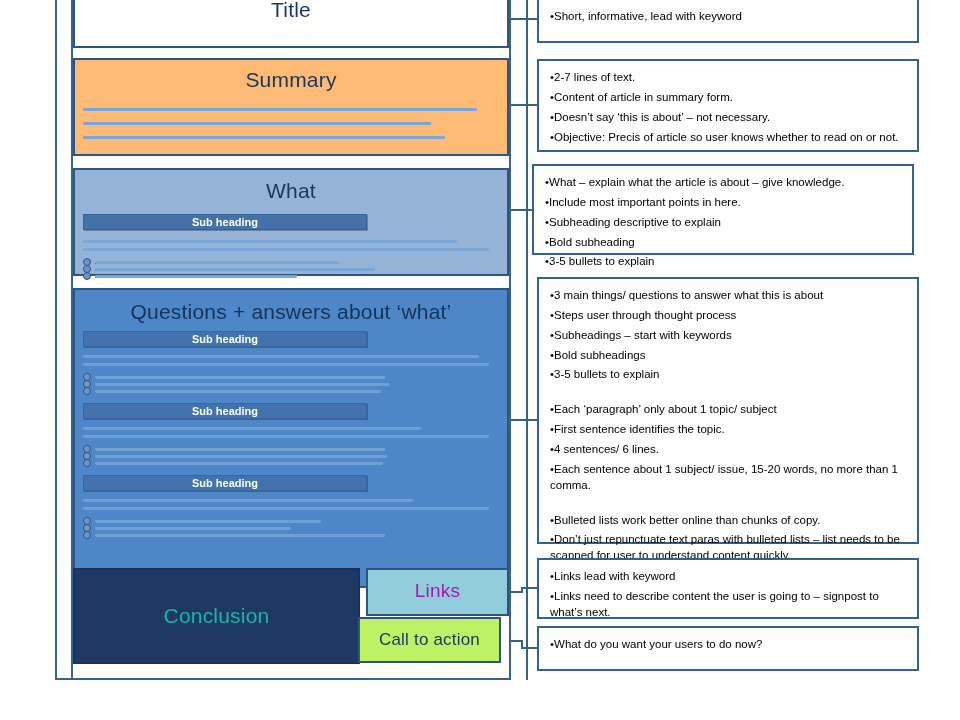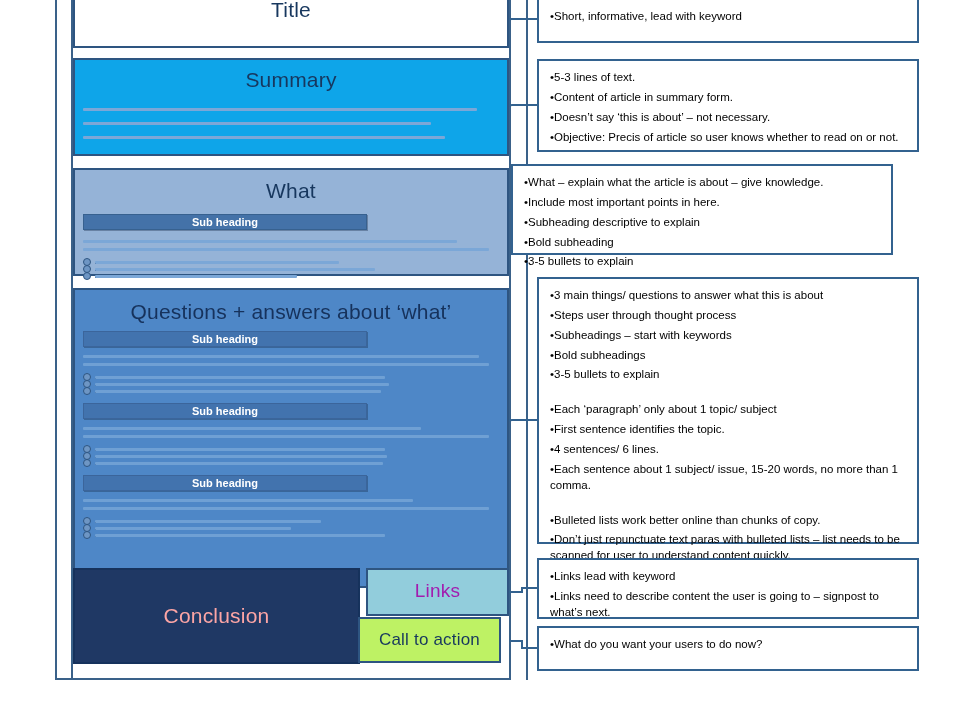--- a/index.html
+++ b/index.html
@@ -30,35 +30,35 @@
   }
   .sec-title{
     width:100%;text-align:center;
     font-size:21px;letter-spacing:.2px;color:#17375E;
     line-height:1.15;
   }
 
   .box-title{left:73px;top:-4px;width:436px;height:52px;background:#ffffff;}
   .box-title .sec-title{margin-top:0;}
 
-  .box-summary{left:73px;top:58px;width:436px;height:98px;background:#0ea5e9;}
+  .box-summary{left:73px;top:58px;width:436px;height:98px;background:#fdba74;}
   .box-summary .sec-title{margin-top:8px;}
 
   .box-what{left:73px;top:168px;width:436px;height:108px;background:#95B3D7;}
   .box-what .sec-title{margin-top:9px;}
 
   .box-questions{left:73px;top:288px;width:436px;height:300px;background:#4E87C7;}
   .box-questions .sec-title{margin-top:10px;color:#16325C;}
 
   .box-conclusion{
     left:73px;top:568px;width:287px;height:96px;background:#1F3864;
     border-color:#16325C;
   }
   .box-conclusion .sec-title{
-    color:#fca5a5;margin-top:34px;font-size:21px;
+    color:#14b8a6;margin-top:34px;font-size:21px;
   }
 
   .box-links{left:366px;top:568px;width:143px;height:48px;background:#92CDDC;border-color:#2E5581;}
   .box-links .sec-title{margin-top:10px;font-size:19px;color:#a21caf;}
 
   .box-cta{left:358px;top:617px;width:143px;height:46px;background:#bef264;border-color:#2E5581;}
   .box-cta .sec-title{margin-top:11px;font-size:17px;color:#17375E;}
 
   
   .subbar{
@@ -86,21 +86,21 @@
     border:2px solid #33628F;
     padding:5px 7px 4px 7px;
     font-size:11.5px;line-height:1.38;color:#000000;
   }
   .note p{margin:4px;white-space:nowrap;}
   .note p.wrap{white-space:normal;}
   .note .gap{height:11px;}
 
   .n1{left:537px;top:-2px;width:382px;height:45px;}
   .n2{left:537px;top:59px;width:382px;height:93px;}
-  .n3{left:511px;top:164px;width:382px;height:91px;}
+  .n3{left:532px;top:164px;width:382px;height:91px;}
   .n4{left:537px;top:277px;width:382px;height:267px;}
   .n5{left:537px;top:558px;width:382px;height:61px;}
   .n6{left:537px;top:626px;width:382px;height:45px;}
 
   
   .connectors{position:absolute;left:0;top:0;width:960px;height:720px;pointer-events:none;}
 </style>
 </head>
 <body>
 
@@ -209,21 +209,21 @@
 
 <div class="sec box-cta">
   <div class="sec-title">Call to action</div>
 </div>
 
 <div class="note n1">
   <p>•Short, informative, lead with keyword</p>
 </div>
 
 <div class="note n2">
-  <p>•5-3 lines of text.</p>
+  <p>•2-7 lines of text.</p>
   <p>•Content of article in summary form.</p>
   <p>•Doesn’t say ‘this is about’ – not necessary.</p>
   <p class="wrap">•Objective: Precis of article so user knows whether to read on or not.</p>
 </div>
 
 <div class="note n3">
   <p>•What – explain what the article is about – give knowledge.</p>
   <p>•Include most important points in here.</p>
   <p>•Subheading descriptive to explain</p>
   <p>•Bold subheading</p>

